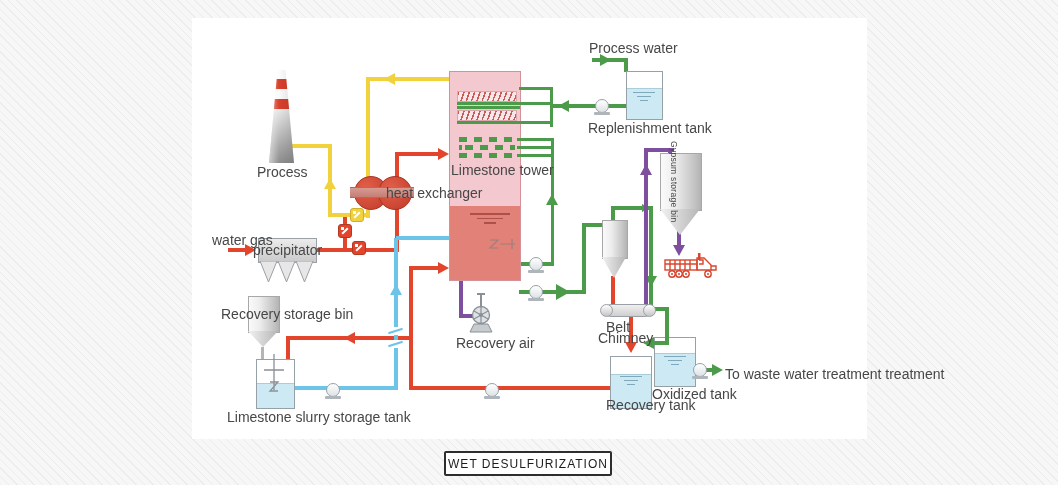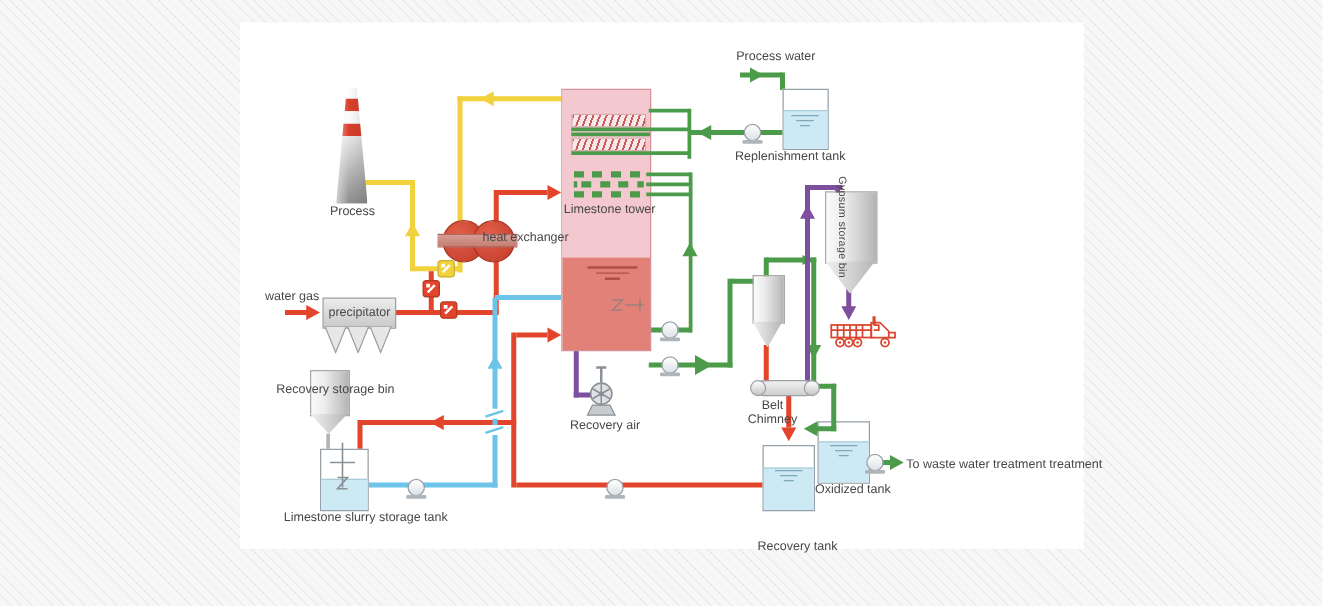--- a/index.html
+++ b/index.html
@@ -42,21 +42,21 @@
   .wm{position:absolute;z-index:8}
   .wm i{display:block;height:1.5px;background:#7fa9ba;margin:2.5px auto 0}
   .wm.lvl i{background:#ad5049;height:1.5px;margin:3px auto 0}
   
   .mist{position:absolute;background:#f8e7ea;border:1px solid #dba8ae;
     background-image:repeating-linear-gradient(110deg,rgba(186,58,48,.8) 0 1.5px,rgba(0,0,0,0) 1.5px 5px);z-index:6}
   .spray{position:absolute;height:5px;z-index:6;
     background-image:repeating-linear-gradient(90deg,var(--c-green) 0 8px,transparent 8px 15px)}
   .spray.off{background-position:6px 0}
   
-  .lbl{position:absolute;font-size:10px;line-height:1.15;color:#474747;white-space:nowrap;z-index:40}
+  .lbl{position:absolute;font-size:14px;line-height:1.15;color:#474747;white-space:nowrap;z-index:40}
   .vlbl{position:absolute;writing-mode:vertical-rl;font-size:8.5px;color:#474747;letter-spacing:.3px;z-index:40;white-space:nowrap}
   .brk{position:absolute;width:18px;height:8px;background:#fff;z-index:25}
   .brk::before{content:"";position:absolute;left:1px;top:3px;width:15px;height:2px;background:var(--c-blue);transform:rotate(-18deg)}
   
   #title-box{position:absolute;left:444px;top:451px;width:164px;height:21px;border:2px solid #2d2d2d;border-radius:2px;
     background:#fff;display:flex;align-items:center;justify-content:center;z-index:50}
   #title-box span{font-size:12px;letter-spacing:1px;color:#1c1c1c}
 </style>
 </head>
 <body>
@@ -265,19 +265,22 @@
   <div class="lbl" style="left:589px;top:40px">Process water</div>
   <div class="lbl" style="left:588px;top:120px">Replenishment tank</div>
   <div class="lbl" style="left:257px;top:164px;width:50px;text-align:center">Process</div>
   <div class="lbl" style="left:386px;top:185px;z-index:41">heat exchanger</div>
   <div class="lbl" style="left:212px;top:232px">water gas</div>
   <div class="lbl" style="left:451px;top:162px">Limestone tower</div>
   <div class="vlbl" style="left:669px;top:141px;height:96px">Gypsum storage bin</div>
   <div class="lbl" style="left:598px;top:319px;width:40px;text-align:center">Belt</div>
   <div class="lbl" style="left:598px;top:330px;width:40px;text-align:center">Chimney</div>
   <div class="lbl" style="left:456px;top:335px">Recovery air</div>
-  <div class="lbl" style="left:606px;top:432px">Recovery tank</div>
+  <div class="lbl" style="left:606px;top:397px">Recovery tank</div>
   <div class="lbl" style="left:652px;top:386px">Oxidized tank</div>
   <div class="lbl" style="left:725px;top:366px">To waste water treatment treatment</div>
   <div class="lbl" style="left:221px;top:306px">Recovery storage bin</div>
   <div class="lbl" style="left:227px;top:409px">Limestone slurry storage tank</div>
 
+  <div id="title-box">
+    <span>WET DESULFURIZATION</span>
+  </div>
 </div>
 
 </body></html>

